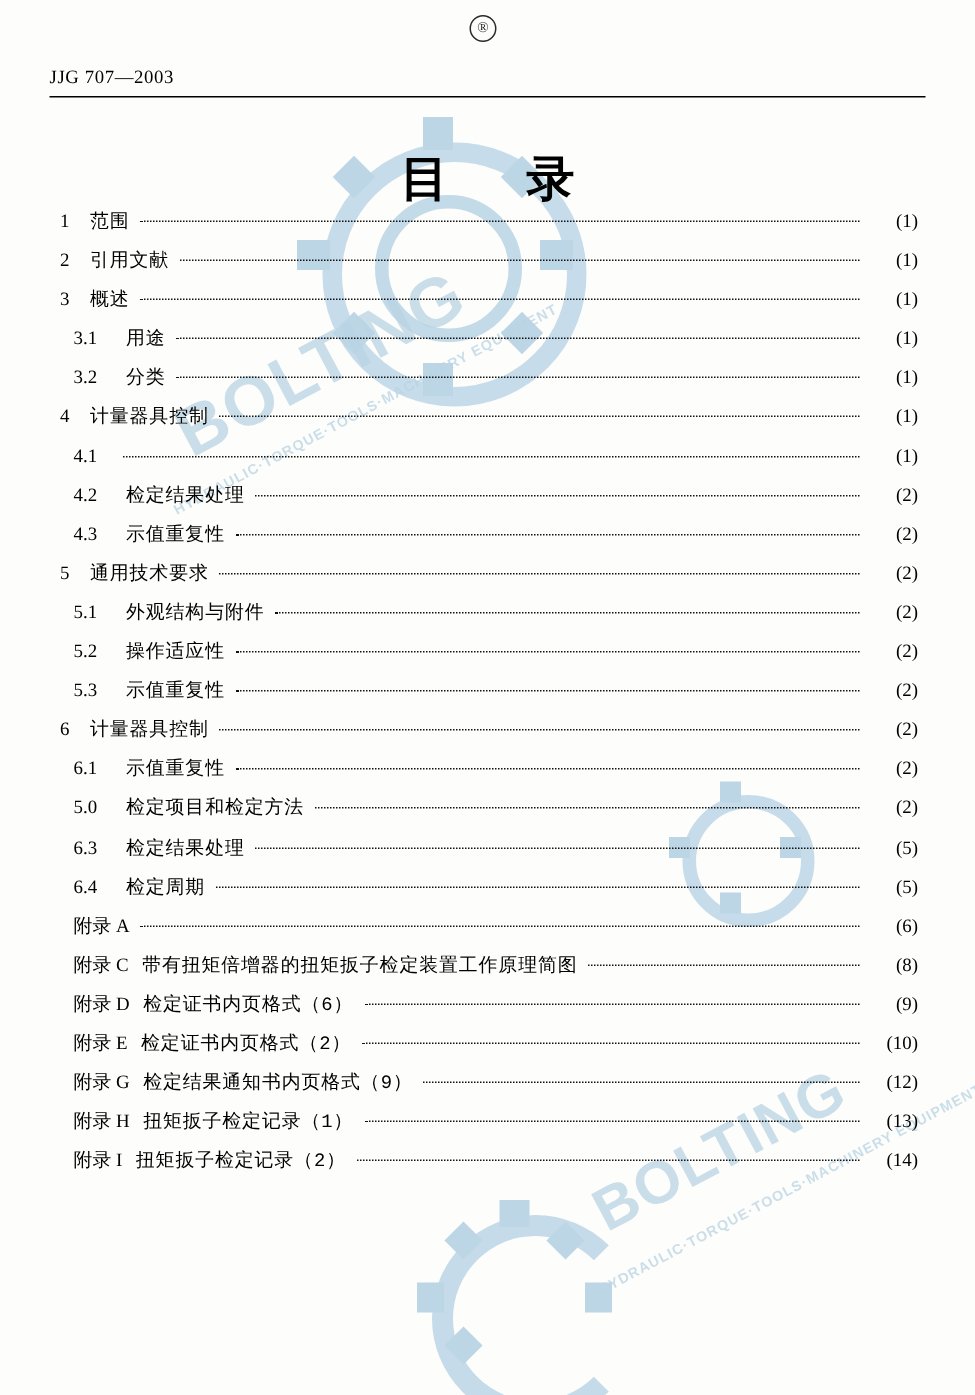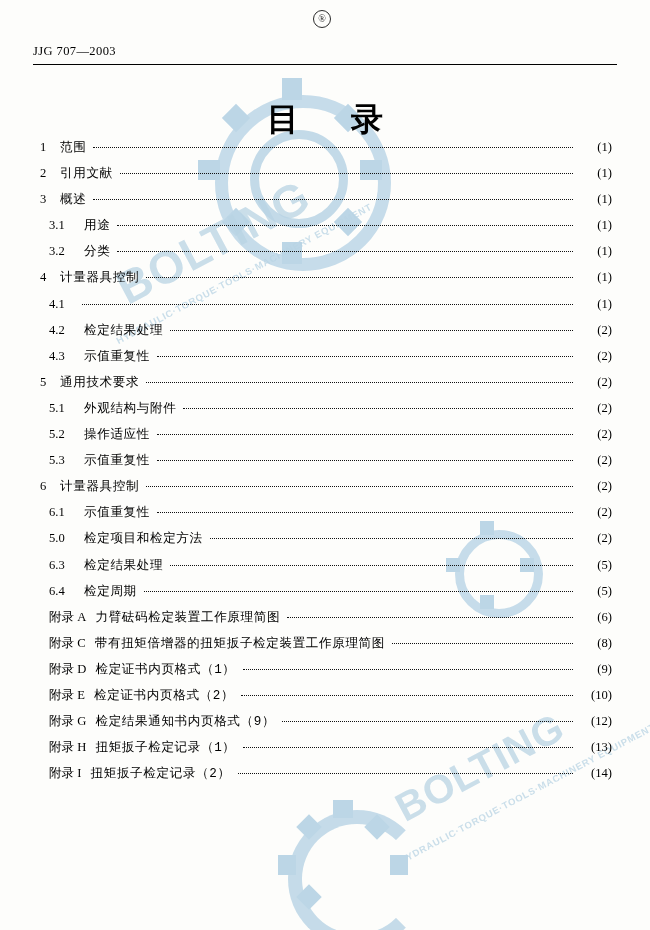--- a/index.html
+++ b/index.html
@@ -328,33 +328,32 @@
         <span class="toc-page">(5)</span>
       </div>
       <div class="toc-row indent-2">
         <span class="toc-num sub">6.4</span>
         <span class="toc-label">检定周期</span>
         <span class="toc-dots"></span>
         <span class="toc-page">(5)</span>
       </div>
       <div class="toc-row indent-app">
         <span class="toc-num app">附录 A</span>
-        <span class="toc-label">力臂砝码检定装置工作原理简图</span>
         <span class="toc-dots"></span>
         <span class="toc-page">(6)</span>
       </div>
       <div class="toc-row indent-app">
         <span class="toc-num app">附录 C</span>
         <span class="toc-label">带有扭矩倍增器的扭矩扳子检定装置工作原理简图</span>
         <span class="toc-dots"></span>
         <span class="toc-page">(8)</span>
       </div>
       <div class="toc-row indent-app">
         <span class="toc-num app">附录 D</span>
-        <span class="toc-label">检定证书内页格式（1）</span>
+        <span class="toc-label">检定证书内页格式（6）</span>
         <span class="toc-dots"></span>
         <span class="toc-page">(9)</span>
       </div>
       <div class="toc-row indent-app">
         <span class="toc-num app">附录 E</span>
         <span class="toc-label">检定证书内页格式（2）</span>
         <span class="toc-dots"></span>
         <span class="toc-page">(10)</span>
       </div>
       <div class="toc-row indent-app">

